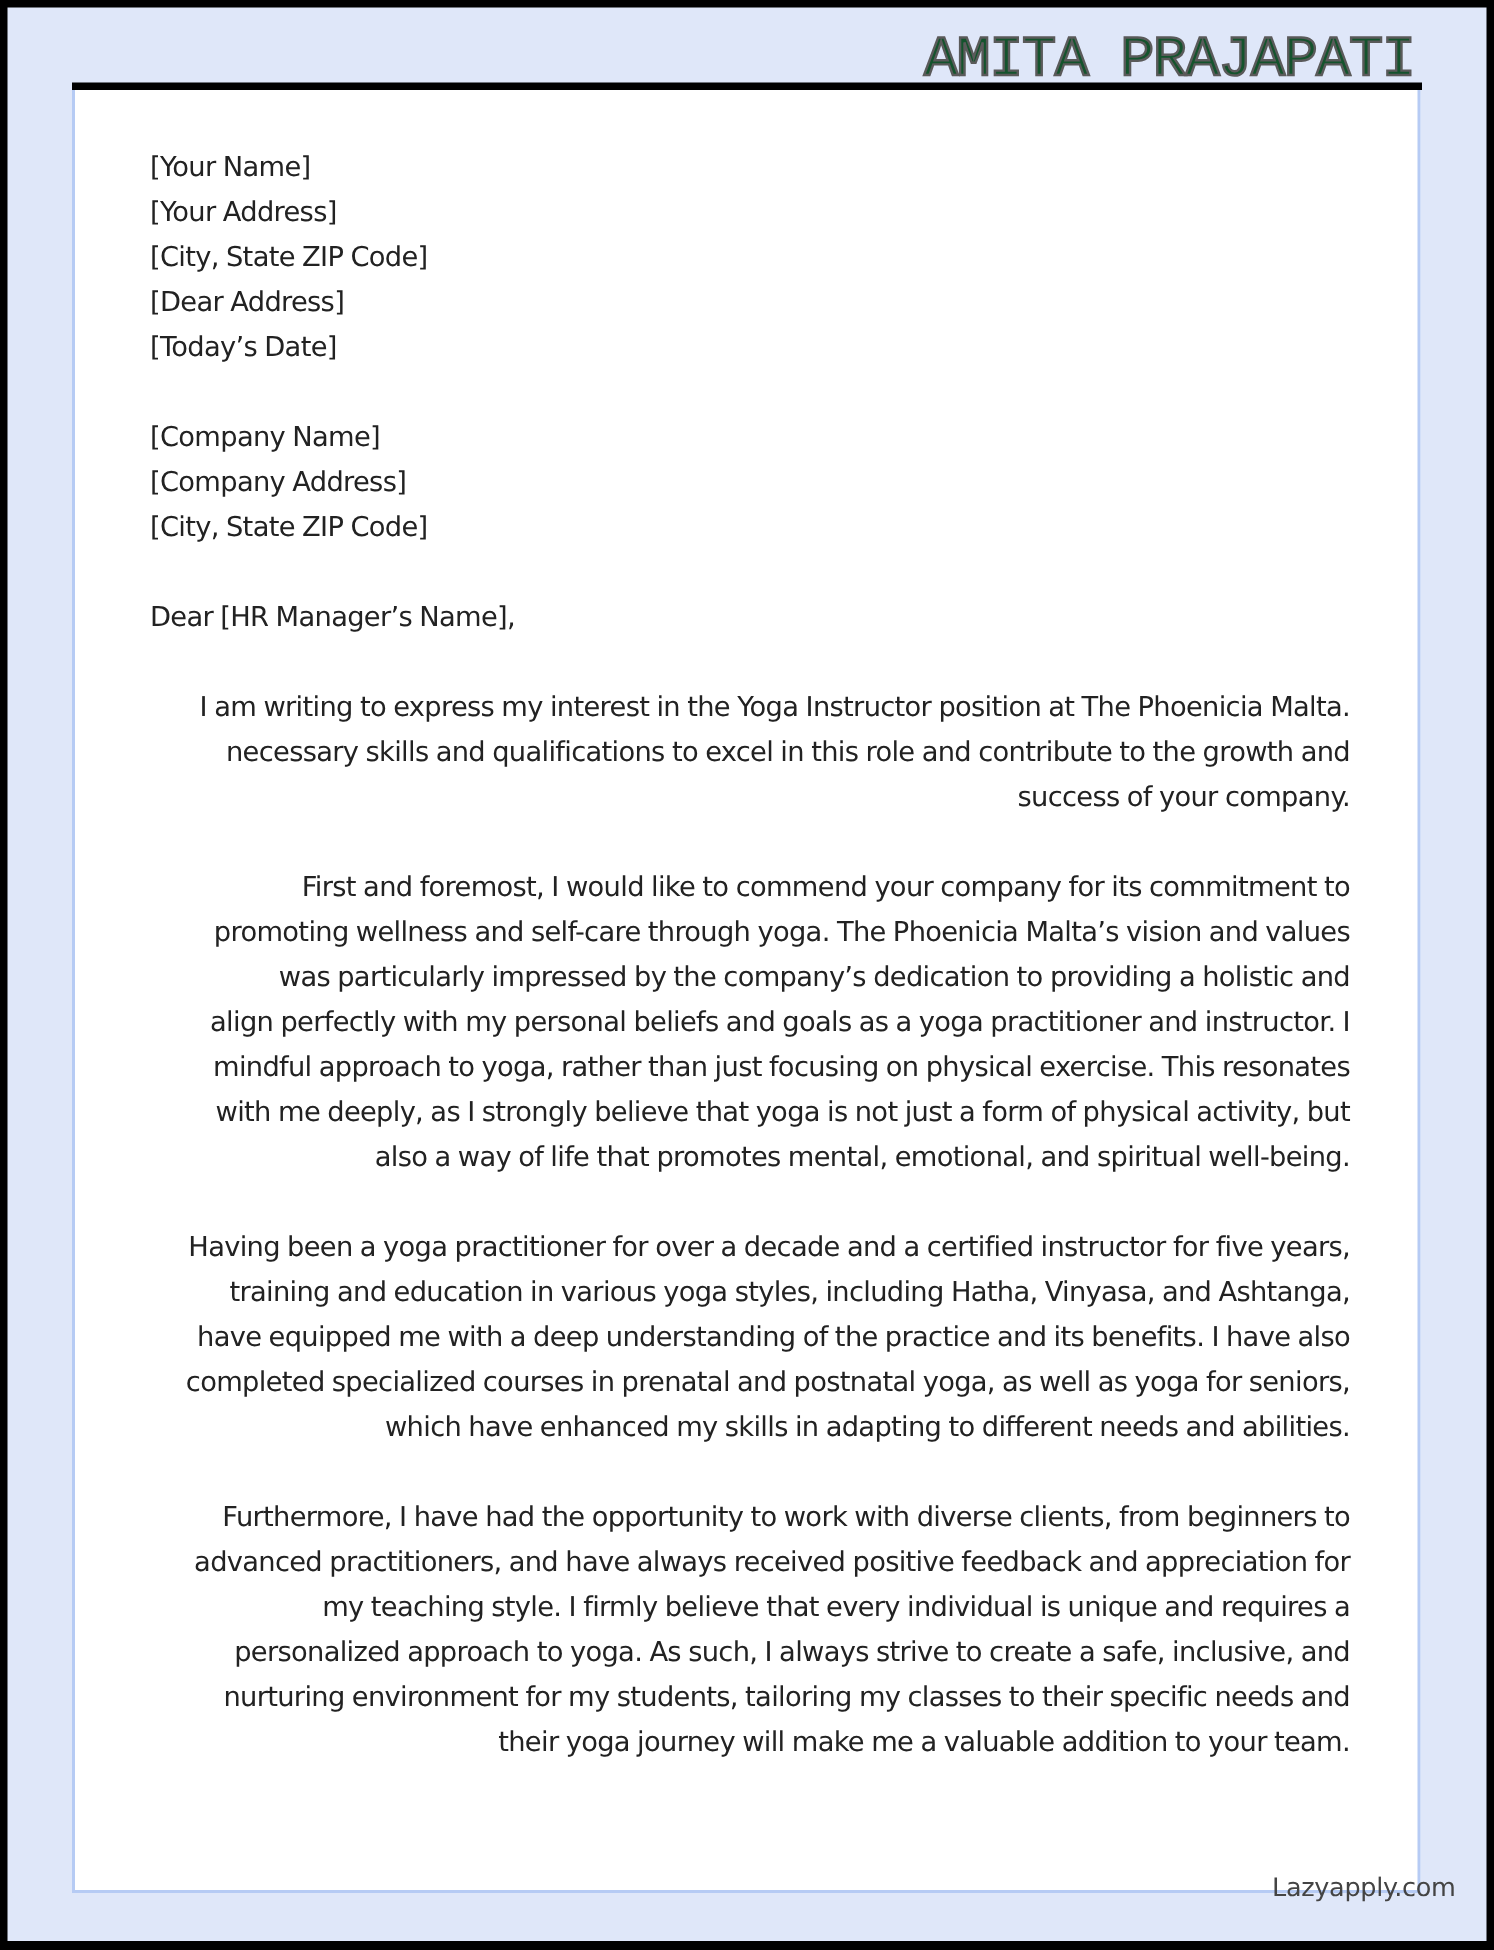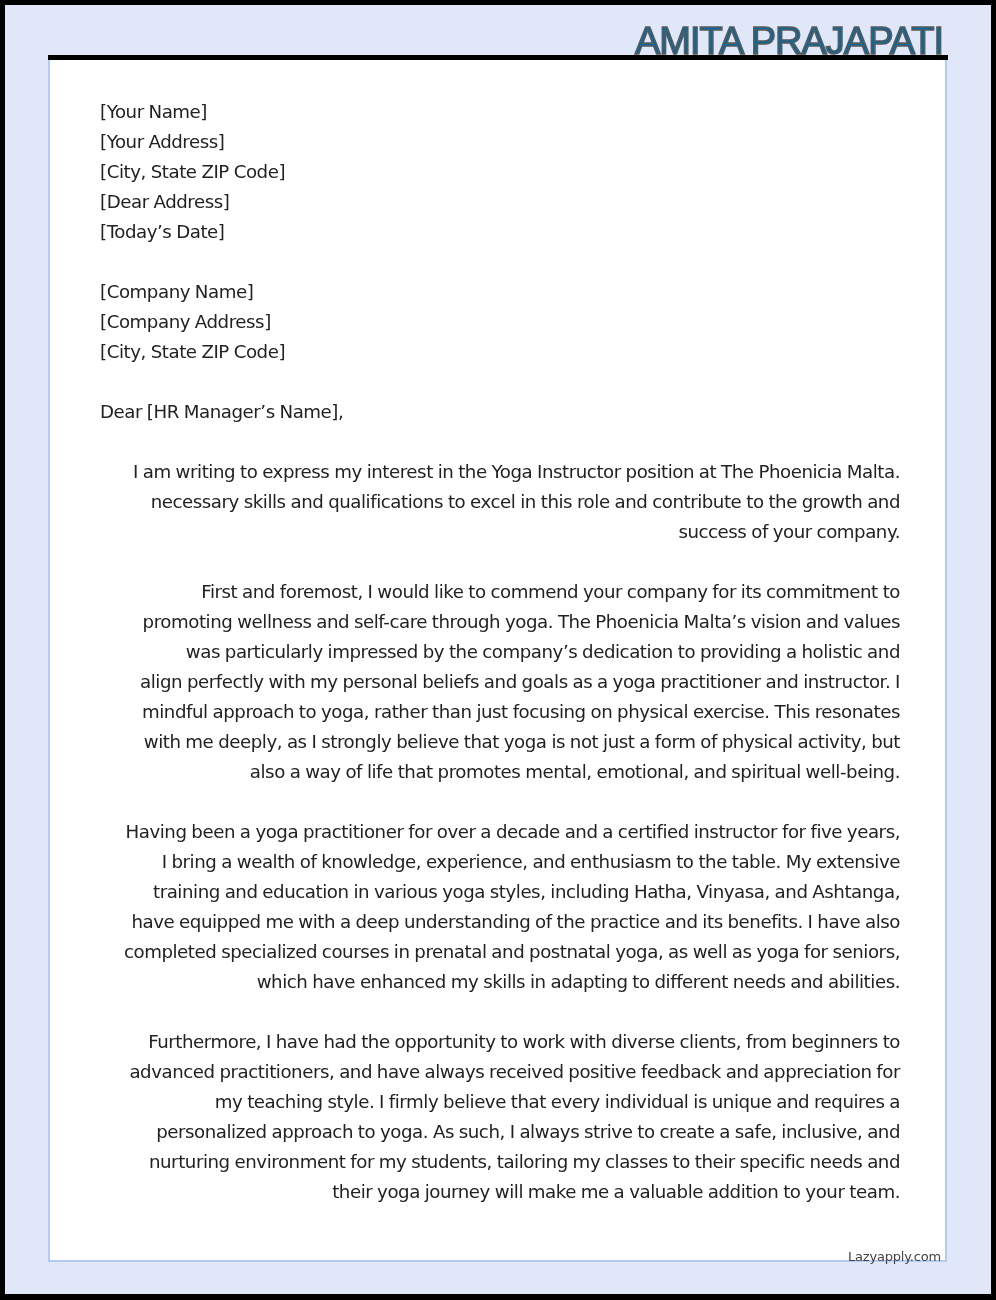--- a/index.html
+++ b/index.html
@@ -6,23 +6,23 @@
   body {
     width: 996px; height: 1300px; overflow: hidden;
     position: relative; box-sizing: border-box;
     background: #dfe7f9;
     border: 5px solid #000;
     border-bottom-width: 6px;
     font-family: "DejaVu Sans", sans-serif;
   }
   .name-heading {
     position: absolute; top: 14px; right: 48px;
-    font-family: Liberation Sans, sans-serif;
+    font-family: Liberation Mono, monospace;
     font-size: 38px; letter-spacing: -1px;
-    color: #0369a1;
+    color: #14532d;
     -webkit-text-stroke: 1.6px #5a5a5a;
     line-height: 44px; margin: 0; font-weight: normal;
   }
   .top-bar {
     position: absolute; left: 43px; top: 50px;
     width: 900px; height: 5px; background: #000;
   }
   .paper {
     position: absolute; left: 43px; top: 55px;
     width: 895px; height: 1200px;
@@ -40,21 +40,21 @@
     color: #222;
     letter-spacing: -0.45px;
     word-spacing: -0.5px;
   }
   .letter .line { display: block; white-space: nowrap; }
   .letter .gap { display: block; height: 30px; }
   .letter p { margin: 0 0 30px 0; text-align: right; }
   .watermark {
     position: absolute; left: 843px; top: 1244px;
     font-family: "DejaVu Sans", sans-serif;
-    font-size: 13px; color: #444;
+    font-size: 17px; color: #444;
     letter-spacing: -0.2px;
   }
 </style>
 </head>
 <body>
 
 <h1 class="name-heading">AMITA PRAJAPATI</h1>
 <div class="top-bar"></div>
 <div class="paper"></div>
 
@@ -87,21 +87,20 @@
     <span class="line">promoting wellness and self-care through yoga. The Phoenicia Malta’s vision and values</span>
     <span class="line">was particularly impressed by the company’s dedication to providing a holistic and</span>
     <span class="line">align perfectly with my personal beliefs and goals as a yoga practitioner and instructor. I</span>
     <span class="line">mindful approach to yoga, rather than just focusing on physical exercise. This resonates</span>
     <span class="line">with me deeply, as I strongly believe that yoga is not just a form of physical activity, but</span>
     <span class="line">also a way of life that promotes mental, emotional, and spiritual well-being.</span>
   </p>
 
   <p>
     <span class="line">Having been a yoga practitioner for over a decade and a certified instructor for five years,</span>
-    <span class="line">I bring a wealth of knowledge, experience, and enthusiasm to the table. My extensive</span>
     <span class="line">training and education in various yoga styles, including Hatha, Vinyasa, and Ashtanga,</span>
     <span class="line">have equipped me with a deep understanding of the practice and its benefits. I have also</span>
     <span class="line">completed specialized courses in prenatal and postnatal yoga, as well as yoga for seniors,</span>
     <span class="line">which have enhanced my skills in adapting to different needs and abilities.</span>
   </p>
 
   <p>
     <span class="line">Furthermore, I have had the opportunity to work with diverse clients, from beginners to</span>
     <span class="line">advanced practitioners, and have always received positive feedback and appreciation for</span>
     <span class="line">my teaching style. I firmly believe that every individual is unique and requires a</span>

